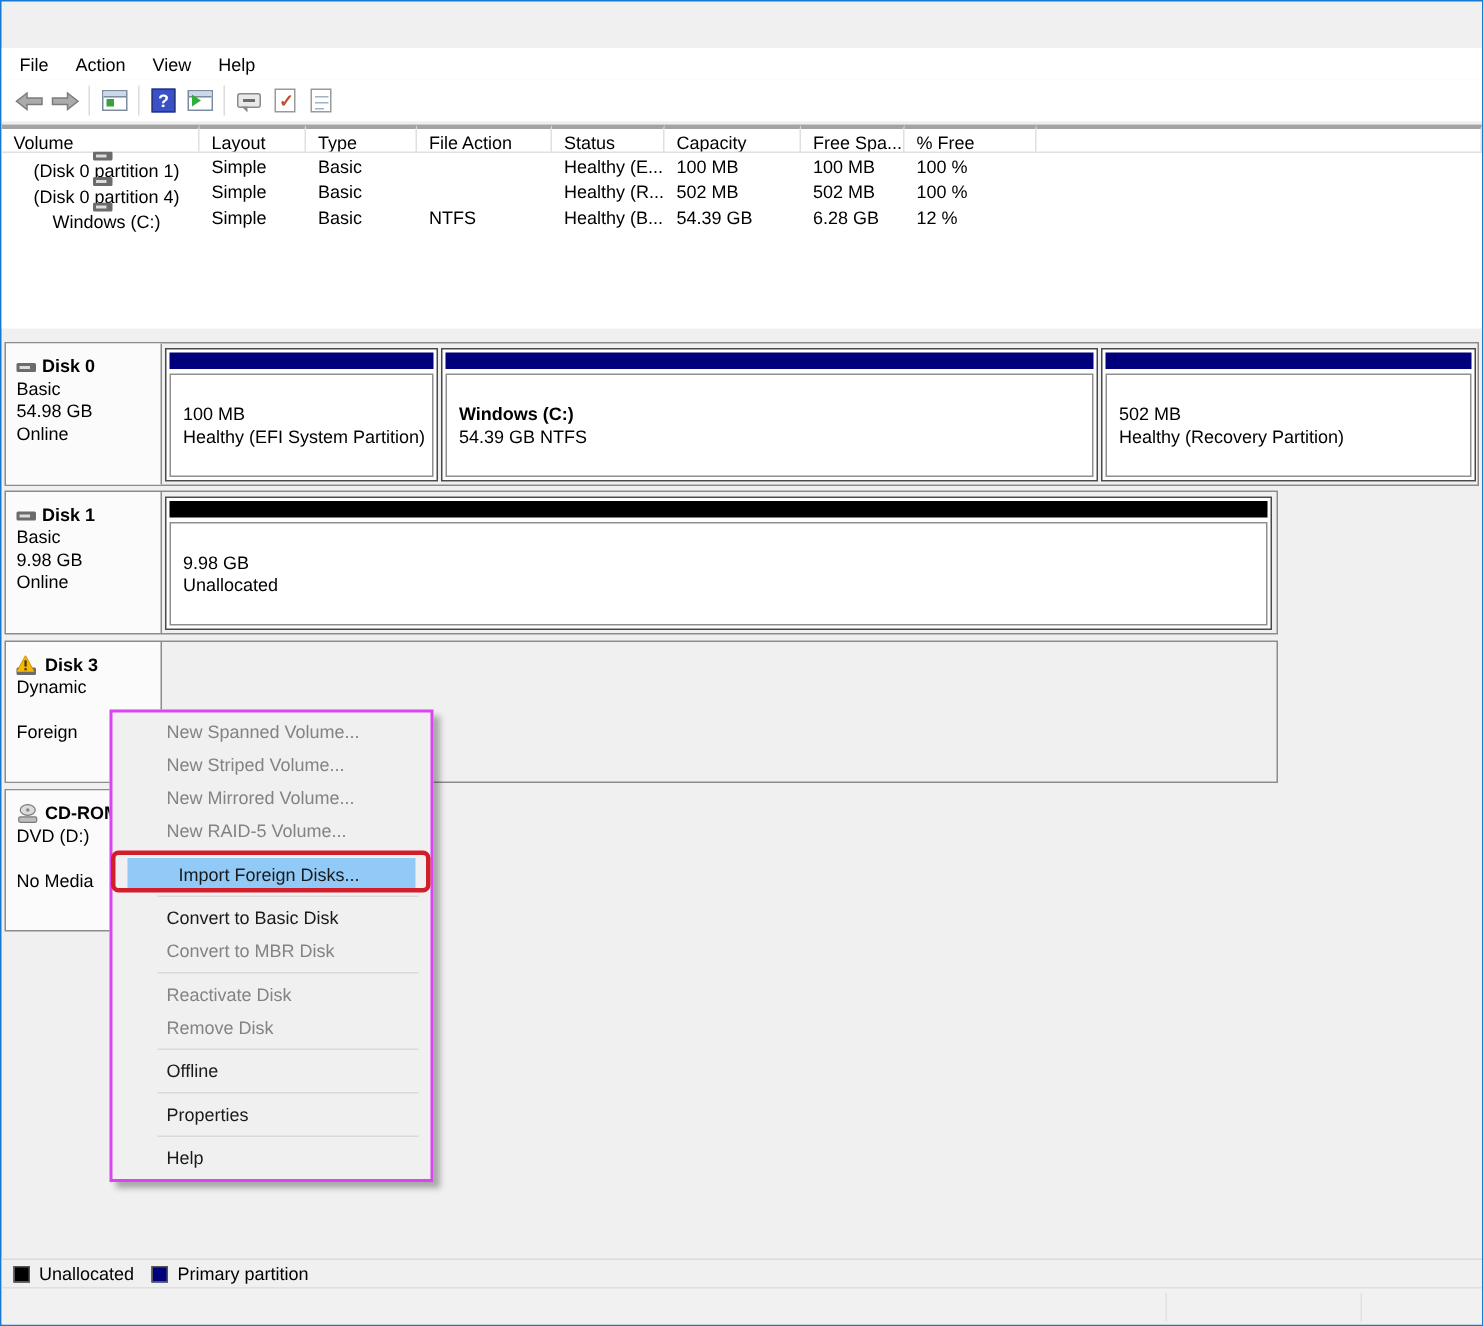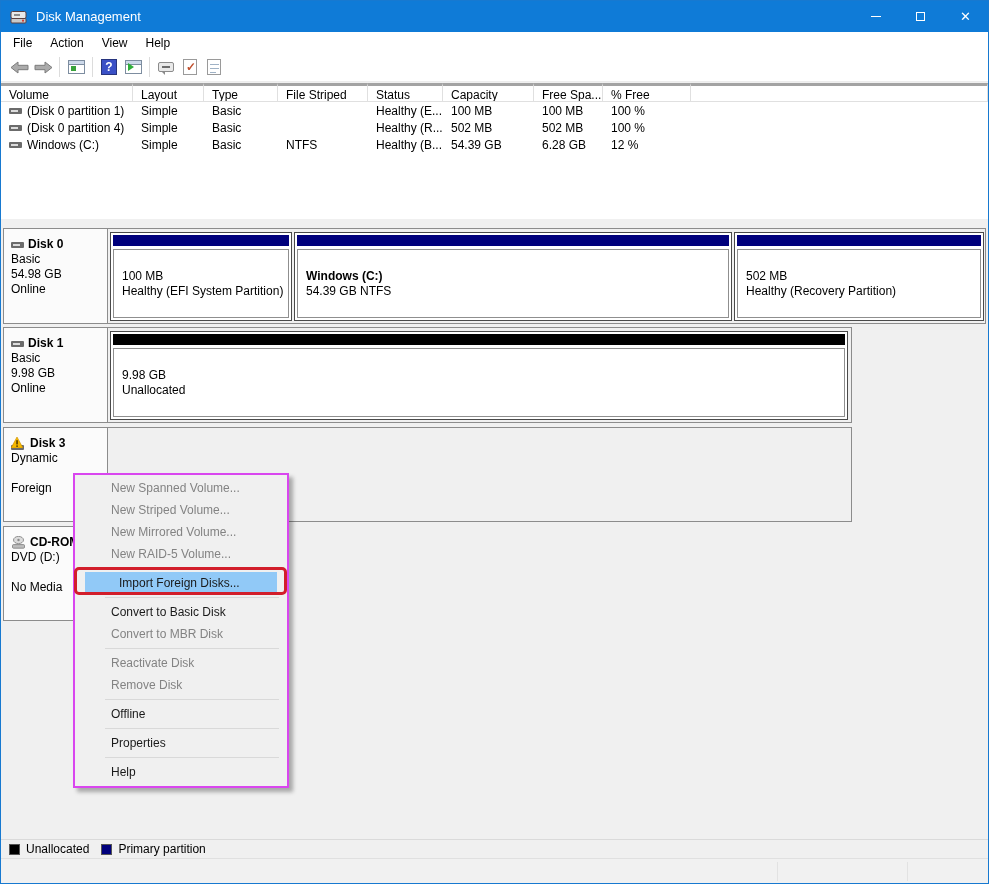--- a/index.html
+++ b/index.html
@@ -45,21 +45,21 @@
   .page .check { position:absolute; left:2px; top:0; color:#c0502f; font-weight:bold; font-size:12px; }
   .page .line { position:absolute; left:2px; height:1px; background:#9fb2c6; }
 
   
   .volume-pane { position:absolute; left:0; top:82px; width:100%; height:136px; background:#fff; }
   .vh-row { display:flex; height:19px; }
   .vh-cell { border-right:1px solid #e0e0e0; border-top:3px solid #a3a3a3; border-bottom:1px solid #e0e0e0;
              padding:2px 0 0 8px; overflow:hidden; white-space:nowrap; }
   .v-row { display:flex; height:17px; align-items:center; }
   .v-cell { padding-left:8px; overflow:hidden; white-space:nowrap; }
-  .v-cell.first { display:flex; align-items:center; padding-left:8px; }
+  .v-cell.first { display:flex; align-items:center; padding-left:8px;flex-direction:column; }
   .drive-ico { width:13px; height:6px; background:#6b6b6b; border-radius:1px; position:relative;
                flex:0 0 auto; margin-right:5px; }
   .drive-ico:after { content:""; position:absolute; left:2px; top:2px; width:7px; height:2px; background:#dcdcdc; }
   .c-volume{width:132px;} .c-layout{width:71px;} .c-type{width:74px;} .c-fs{width:90px;}
   .c-status{width:75px;} .c-cap{width:91px;} .c-free{width:69px;} .c-pct{width:88px;} .c-fill{flex:1;}
 
   
   .disk-box { position:absolute; border:1px solid #8c8c8c; background:#f0f0f0; }
   .disk-label { position:absolute; left:0; top:0; width:104px; height:100%; background:#fbfbfb;
                 border-right:1px solid #8c8c8c; padding:8px 4px 0 7px; line-height:15px; }
@@ -95,42 +95,20 @@
 
   .warn-wrap { position:relative; width:15px; height:12px; }
   .warn-wrap .bar { position:absolute; left:0; bottom:0; width:13px; height:5px; background:#6b6b6b; border-radius:1px; }
   .warn-wrap svg { position:absolute; left:0; top:-1px; }
 </style>
 </head>
 <body>
 
 <div class="window">
 
-  <div class="titlebar">
-    <span class="app-icon">
-      <svg width="18" height="16" viewBox="0 0 18 16">
-        <rect x="1" y="2.5" width="15" height="7" rx="1.5" fill="#e9e9e9" stroke="#5b4040"></rect>
-        <rect x="1" y="9.5" width="15" height="4.5" rx="1" fill="#c9c9c9" stroke="#5b4040"></rect>
-        <rect x="4" y="5" width="6" height="2" fill="#8c8c8c"></rect>
-        <circle cx="13" cy="11.7" r="1.1" fill="#d23b2e"></circle>
-      </svg>
-    </span>
-    <span class="title">Disk Management</span>
-    <div class="win-controls">
-      <div class="winbtn">
-          <span class="glyph-min"></span>
-        </div>
-      <div class="winbtn">
-          <span class="glyph-max"></span>
-        </div>
-      <div class="winbtn">
-          <span class="glyph-close">✕</span>
-        </div>
-    </div>
-  </div>
 
   <div class="menubar">
     <span class="mitem">File</span>
     <span class="mitem">Action</span>
     <span class="mitem">View</span>
     <span class="mitem">Help</span>
   </div>
 
   <div class="toolbar">
     <span class="tbicon">
@@ -178,21 +156,21 @@
           <span class="line" style="top:12px;width:6px;"></span>
         </span>
     </span>
   </div>
 
   <div class="volume-pane">
     <div class="vh-row">
       <div class="vh-cell c-volume">Volume</div>
       <div class="vh-cell c-layout">Layout</div>
       <div class="vh-cell c-type">Type</div>
-      <div class="vh-cell c-fs">File Striped</div>
+      <div class="vh-cell c-fs">File Action</div>
       <div class="vh-cell c-status">Status</div>
       <div class="vh-cell c-cap">Capacity</div>
       <div class="vh-cell c-free">Free Spa...</div>
       <div class="vh-cell c-pct">% Free</div>
       <div class="vh-cell c-fill"></div>
     </div>
 
     <div class="v-row">
       <div class="v-cell first c-volume">
           <span class="drive-ico"></span>

